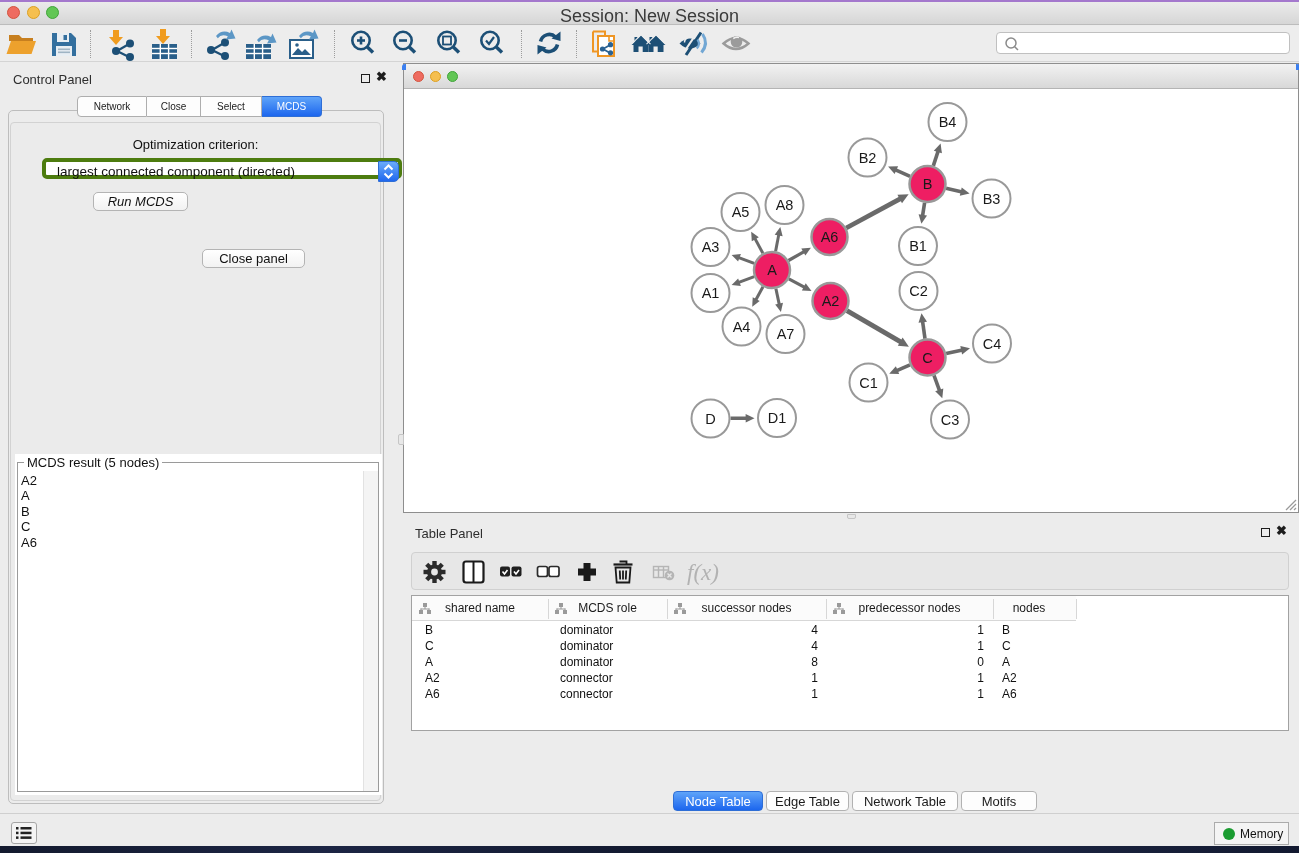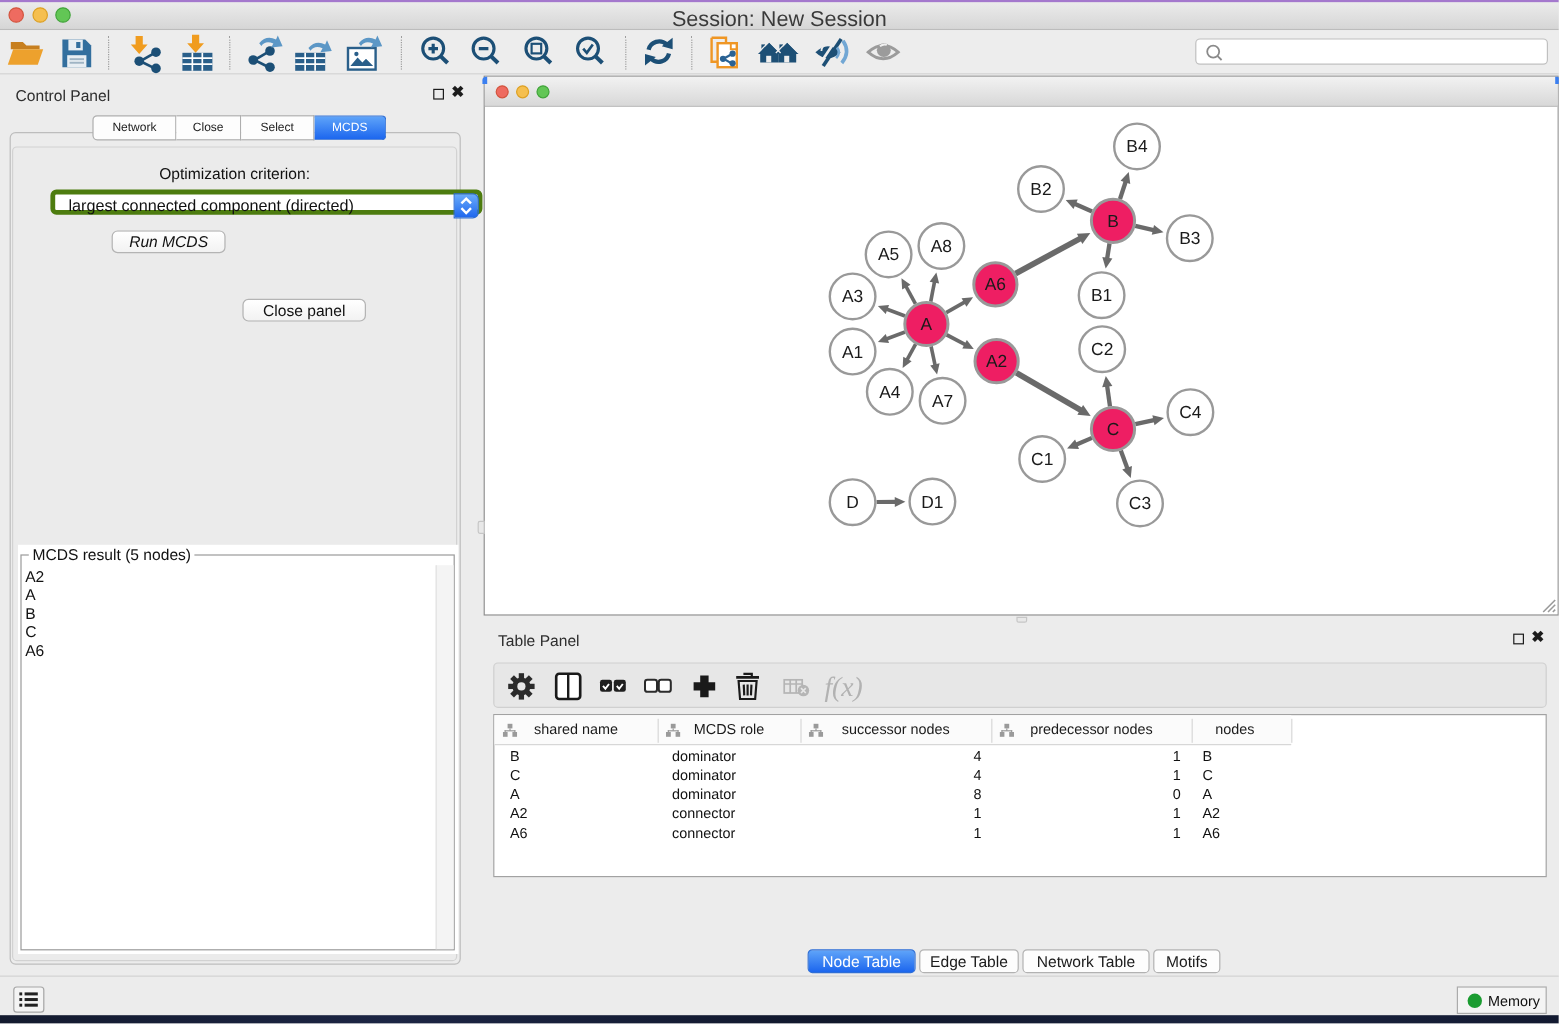--- a/index.html
+++ b/index.html
@@ -416,21 +416,21 @@
   <div class="abs col" style="left:13px; top:26px; width:120px; text-align:left;">B<br>C<br>A<br>A2<br>A6</div>
   <div class="abs col" style="left:148px; top:26px; width:120px; text-align:left;">dominator<br>dominator<br>dominator<br>connector<br>connector</div>
   <div class="abs col" style="left:255px; top:26px; width:151px; text-align:right;">4<br>4<br>8<br>1<br>1</div>
   <div class="abs col" style="left:414px; top:26px; width:158px; text-align:right;">1<br>1<br>0<br>1<br>1</div>
   <div class="abs col" style="left:590px; top:26px; width:80px; text-align:left;">B<br>C<br>A<br>A2<br>A6</div>
 </div>
 <div class="abs" style="left:673px; top:791px;">
   <div class="btab bsel" style="width:90px;">Node Table</div>
   <div class="btab" style="width:83px; margin-left:3px;">Edge Table</div>
   <div class="btab" style="width:106px; margin-left:3px;">Network Table</div>
-  <div class="btab" style="width:56px; margin-left:3px;">Motifs</div>
+  <div class="btab" style="width:76px; margin-left:3px;">Motifs</div>
 </div>
 
 <div class="abs" id="statusline"></div>
 <div class="abs" id="statusbar"></div>
 <div class="abs" id="darkstrip"></div>
 <div class="abs" style="left:11px; top:822px; width:26px; height:22px; background:#f4f4f4; border:1px solid #a5a5a5; border-radius:3px;">
   <svg width="16" height="14" style="position:absolute;left:4px;top:3px">
     <g fill="#222">
       <rect x="0" y="1" width="2.5" height="2.5"></rect>
         <rect x="4.5" y="1" width="11" height="2.5"></rect>

